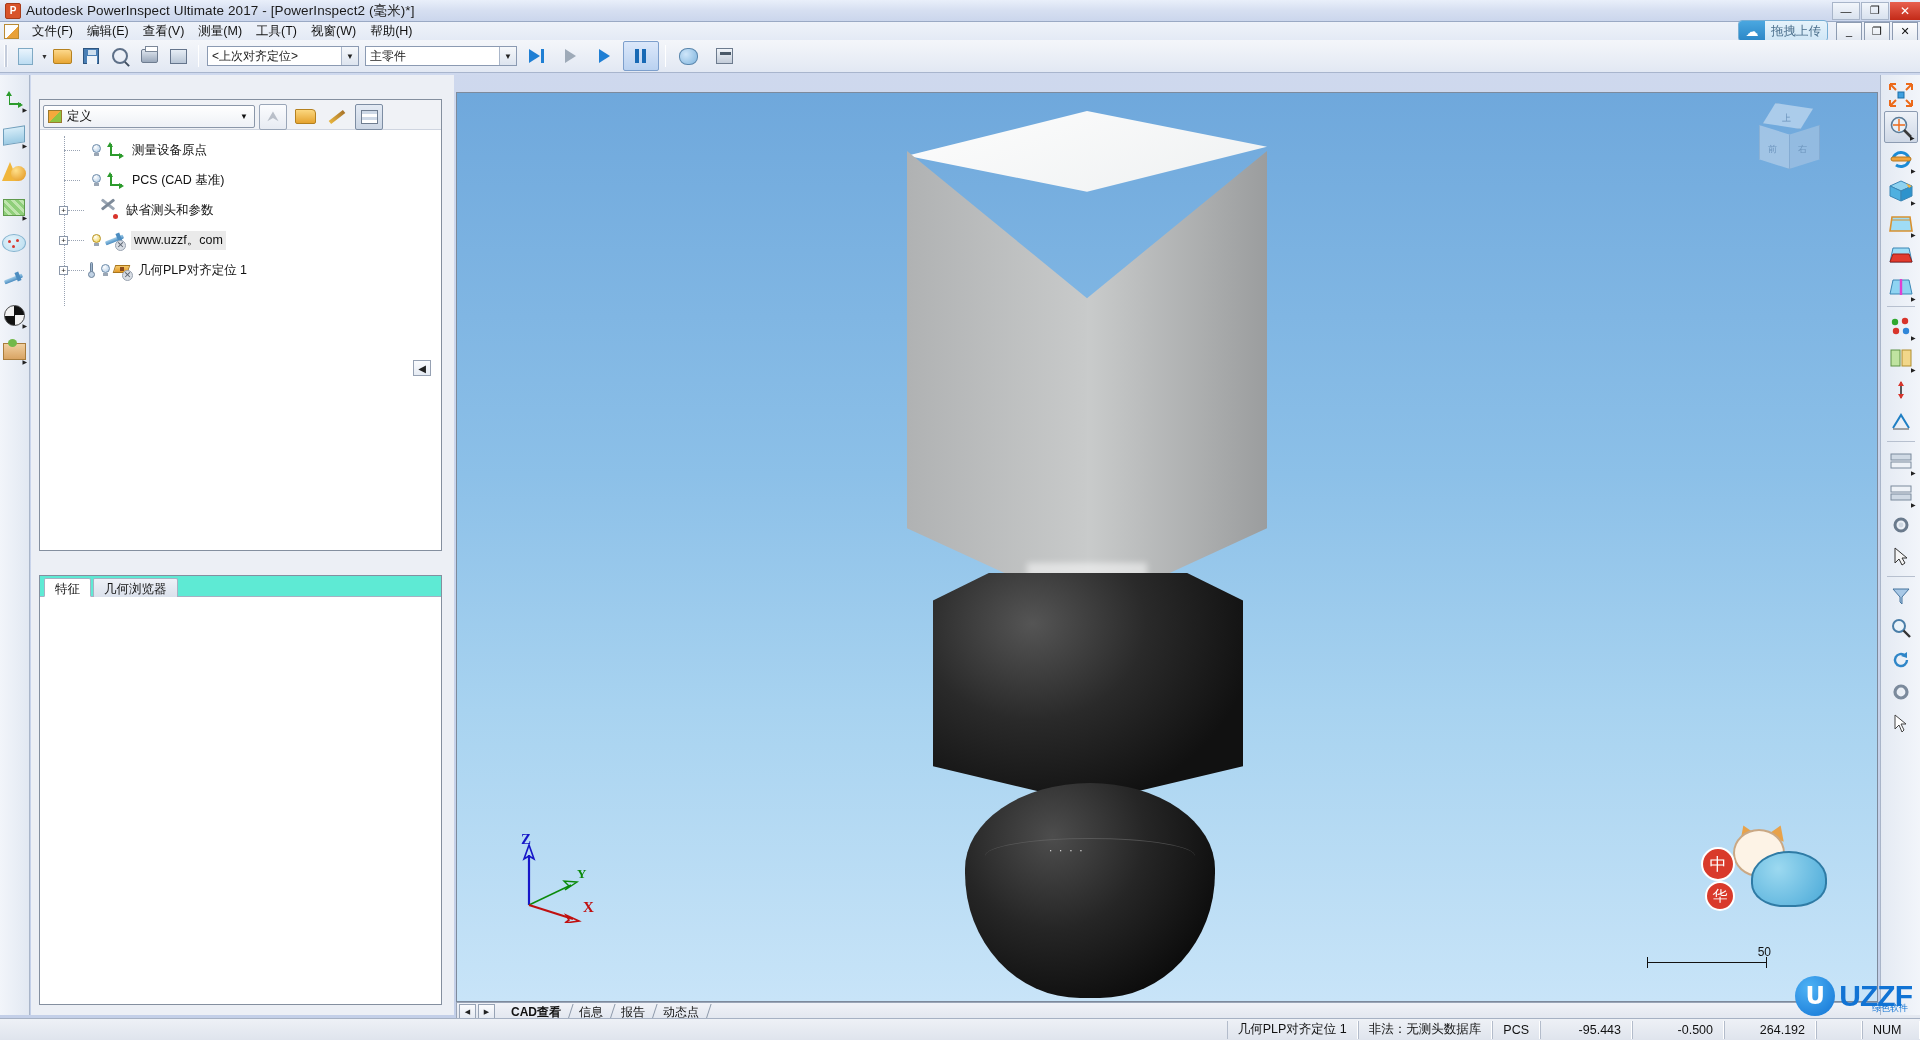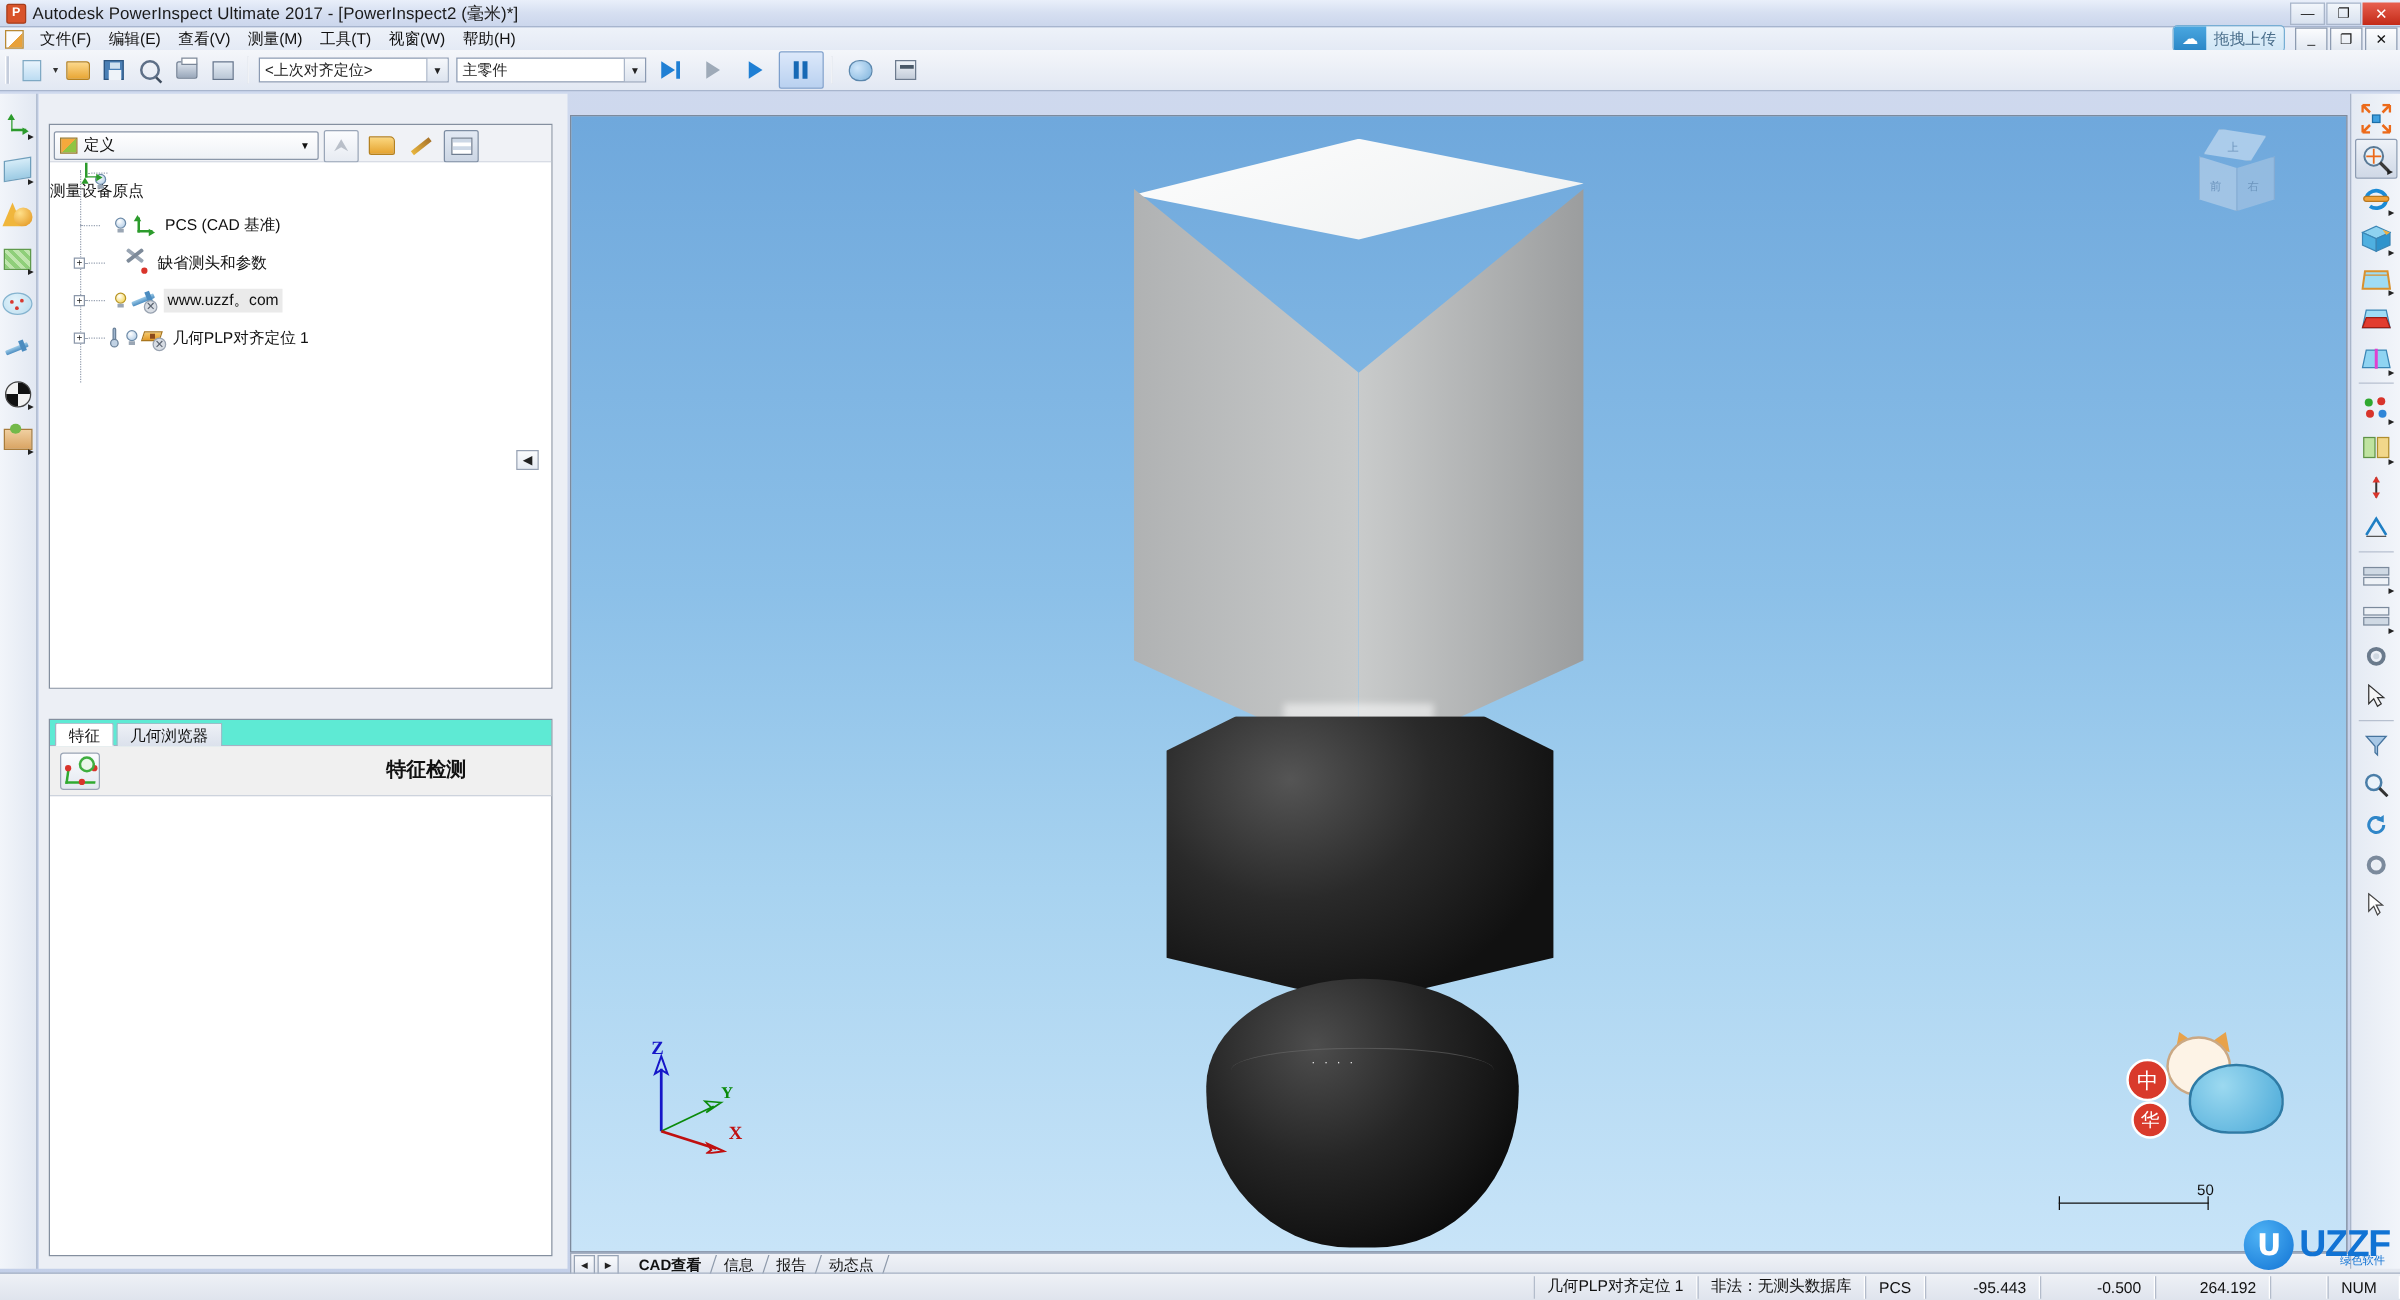--- a/index.html
+++ b/index.html
@@ -561,21 +561,21 @@
         </div>
         <div class="tt-btn pressed">
           <span style="width:17px;height:14px;background:#fff;border:1px solid #6f7d90;display:block;box-shadow:inset 0 3px 0 #cdd8e6, inset 0 6px 0 #fff, inset 0 9px 0 #cdd8e6;"></span>
         </div>
       </div>
 
       <div class="tree-body">
 
         <div style="position:absolute;left:24px;top:6px;width:1px;height:170px;border-left:1px dotted #98a2b2;"></div>
 
-        <div class="tree-row" style="left:0;top:8px;flex-direction:column;">
+        <div class="tree-row" style="left:0;top:8px;">
           <span style="width:24px"></span>
           <span class="dots-h"></span>
           <span class="bulb" style="margin:0 6px 0 12px">
               <i class="g"></i>
               <i class="b"></i>
             </span>
           <span class="axis-ico" style="margin-right:8px">
               <i class="ax-arrow1"></i>
               <i class="ax-arrow2"></i>
             </span>
@@ -646,30 +646,20 @@
         </div>
 
         <div class="collapse-arrow">◀</div>
       </div>
     </div>
 
     <div class="feature-box">
       <div class="feat-tabs">
         <div class="feat-tab active">特征</div>
         <div class="feat-tab">几何浏览器</div>
-      </div>
-      <div class="feat-head">
-        <div class="feat-icon">
-          <i class="vee"></i>
-          <i class="dt" style="left:3px;top:9px;"></i>
-          <i class="dt" style="left:14px;top:20px;"></i>
-          <i class="dt" style="left:24px;top:9px;"></i>
-          <i class="chk"></i>
-        </div>
-        <div class="feat-title">特征检测</div>
       </div>
     </div>
   </div>
 
   <div class="viewport">
 
     <div class="model">
       <div class="cube-top"></div>
       <div class="cube-left"></div>
       <div class="cube-right"></div>

